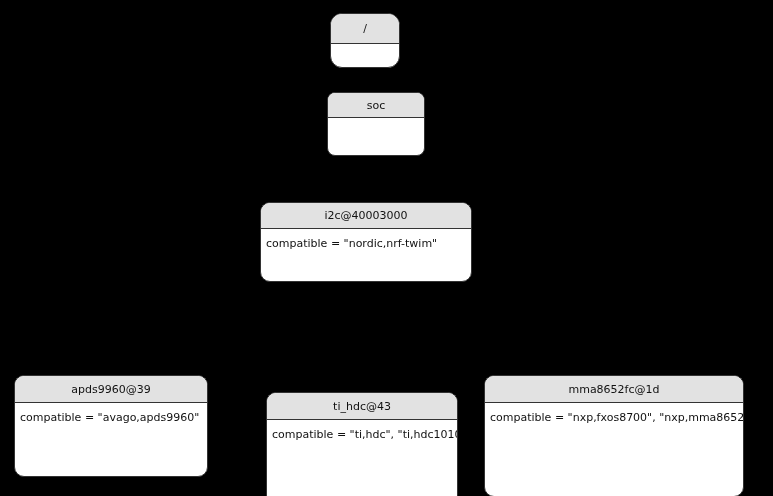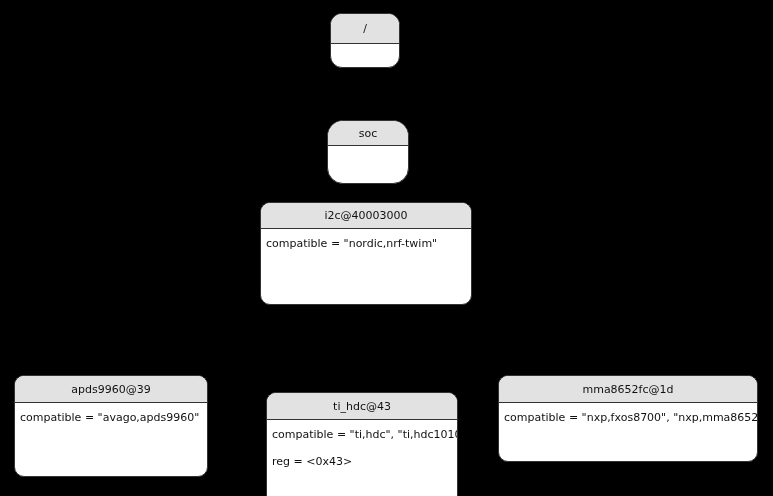--- a/index.html
+++ b/index.html
@@ -42,29 +42,29 @@
   }
   .prop {
     font-size: 11px;
     line-height: 27px;
     color: #111111;
     white-space: nowrap;
   }
   
   #node-root   { left: 330px; top: 13px;  width: 70px;  height: 55px;  border-radius: 12px; }
   #node-root .node-header  { height: 29px; }
-  #node-soc    { left: 327px; top: 120px; width: 82px;  height: 64px;  border-radius: 16px; }
+  #node-soc    { left: 327px; top: 92px; width: 98px;  height: 64px;  border-radius: 8px; }
   #node-soc .node-header   { height: 24px; }
-  #node-i2c    { left: 260px; top: 202px; width: 212px; height: 103px; }
+  #node-i2c    { left: 260px; top: 202px; width: 212px; height: 80px; }
   #node-i2c .node-header   { height: 25px; }
   #node-apds   { left: 14px;  top: 375px; width: 194px; height: 102px; }
   #node-apds .node-header  { height: 26px; }
   #node-tihdc  { left: 266px; top: 392px; width: 192px; height: 124px; }
   #node-tihdc .node-header { height: 26px; }
-  #node-mma    { left: 498px; top: 375px; width: 260px; height: 87px; }
+  #node-mma    { left: 484px; top: 375px; width: 260px; height: 122px; }
   #node-mma .node-header   { height: 26px; }
 </style>
 </head>
 <body>
 
 <div class="canvas">
 
   <div class="node" id="node-root">
     <div class="node-header">/</div>
     <div class="node-body"></div>
@@ -86,21 +86,20 @@
     <div class="node-header">apds9960@39</div>
     <div class="node-body">
       <div class="prop">compatible = "avago,apds9960"</div>
     </div>
   </div>
 
   <div class="node" id="node-tihdc">
     <div class="node-header">ti_hdc@43</div>
     <div class="node-body">
       <div class="prop">compatible = "ti,hdc", "ti,hdc1010"</div>
-      <div class="prop">reg = &lt;0x43&gt;</div>
     </div>
   </div>
 
   <div class="node" id="node-mma">
     <div class="node-header">mma8652fc@1d</div>
     <div class="node-body">
       <div class="prop">compatible = "nxp,fxos8700", "nxp,mma8652fc"</div>
     </div>
   </div>
 

